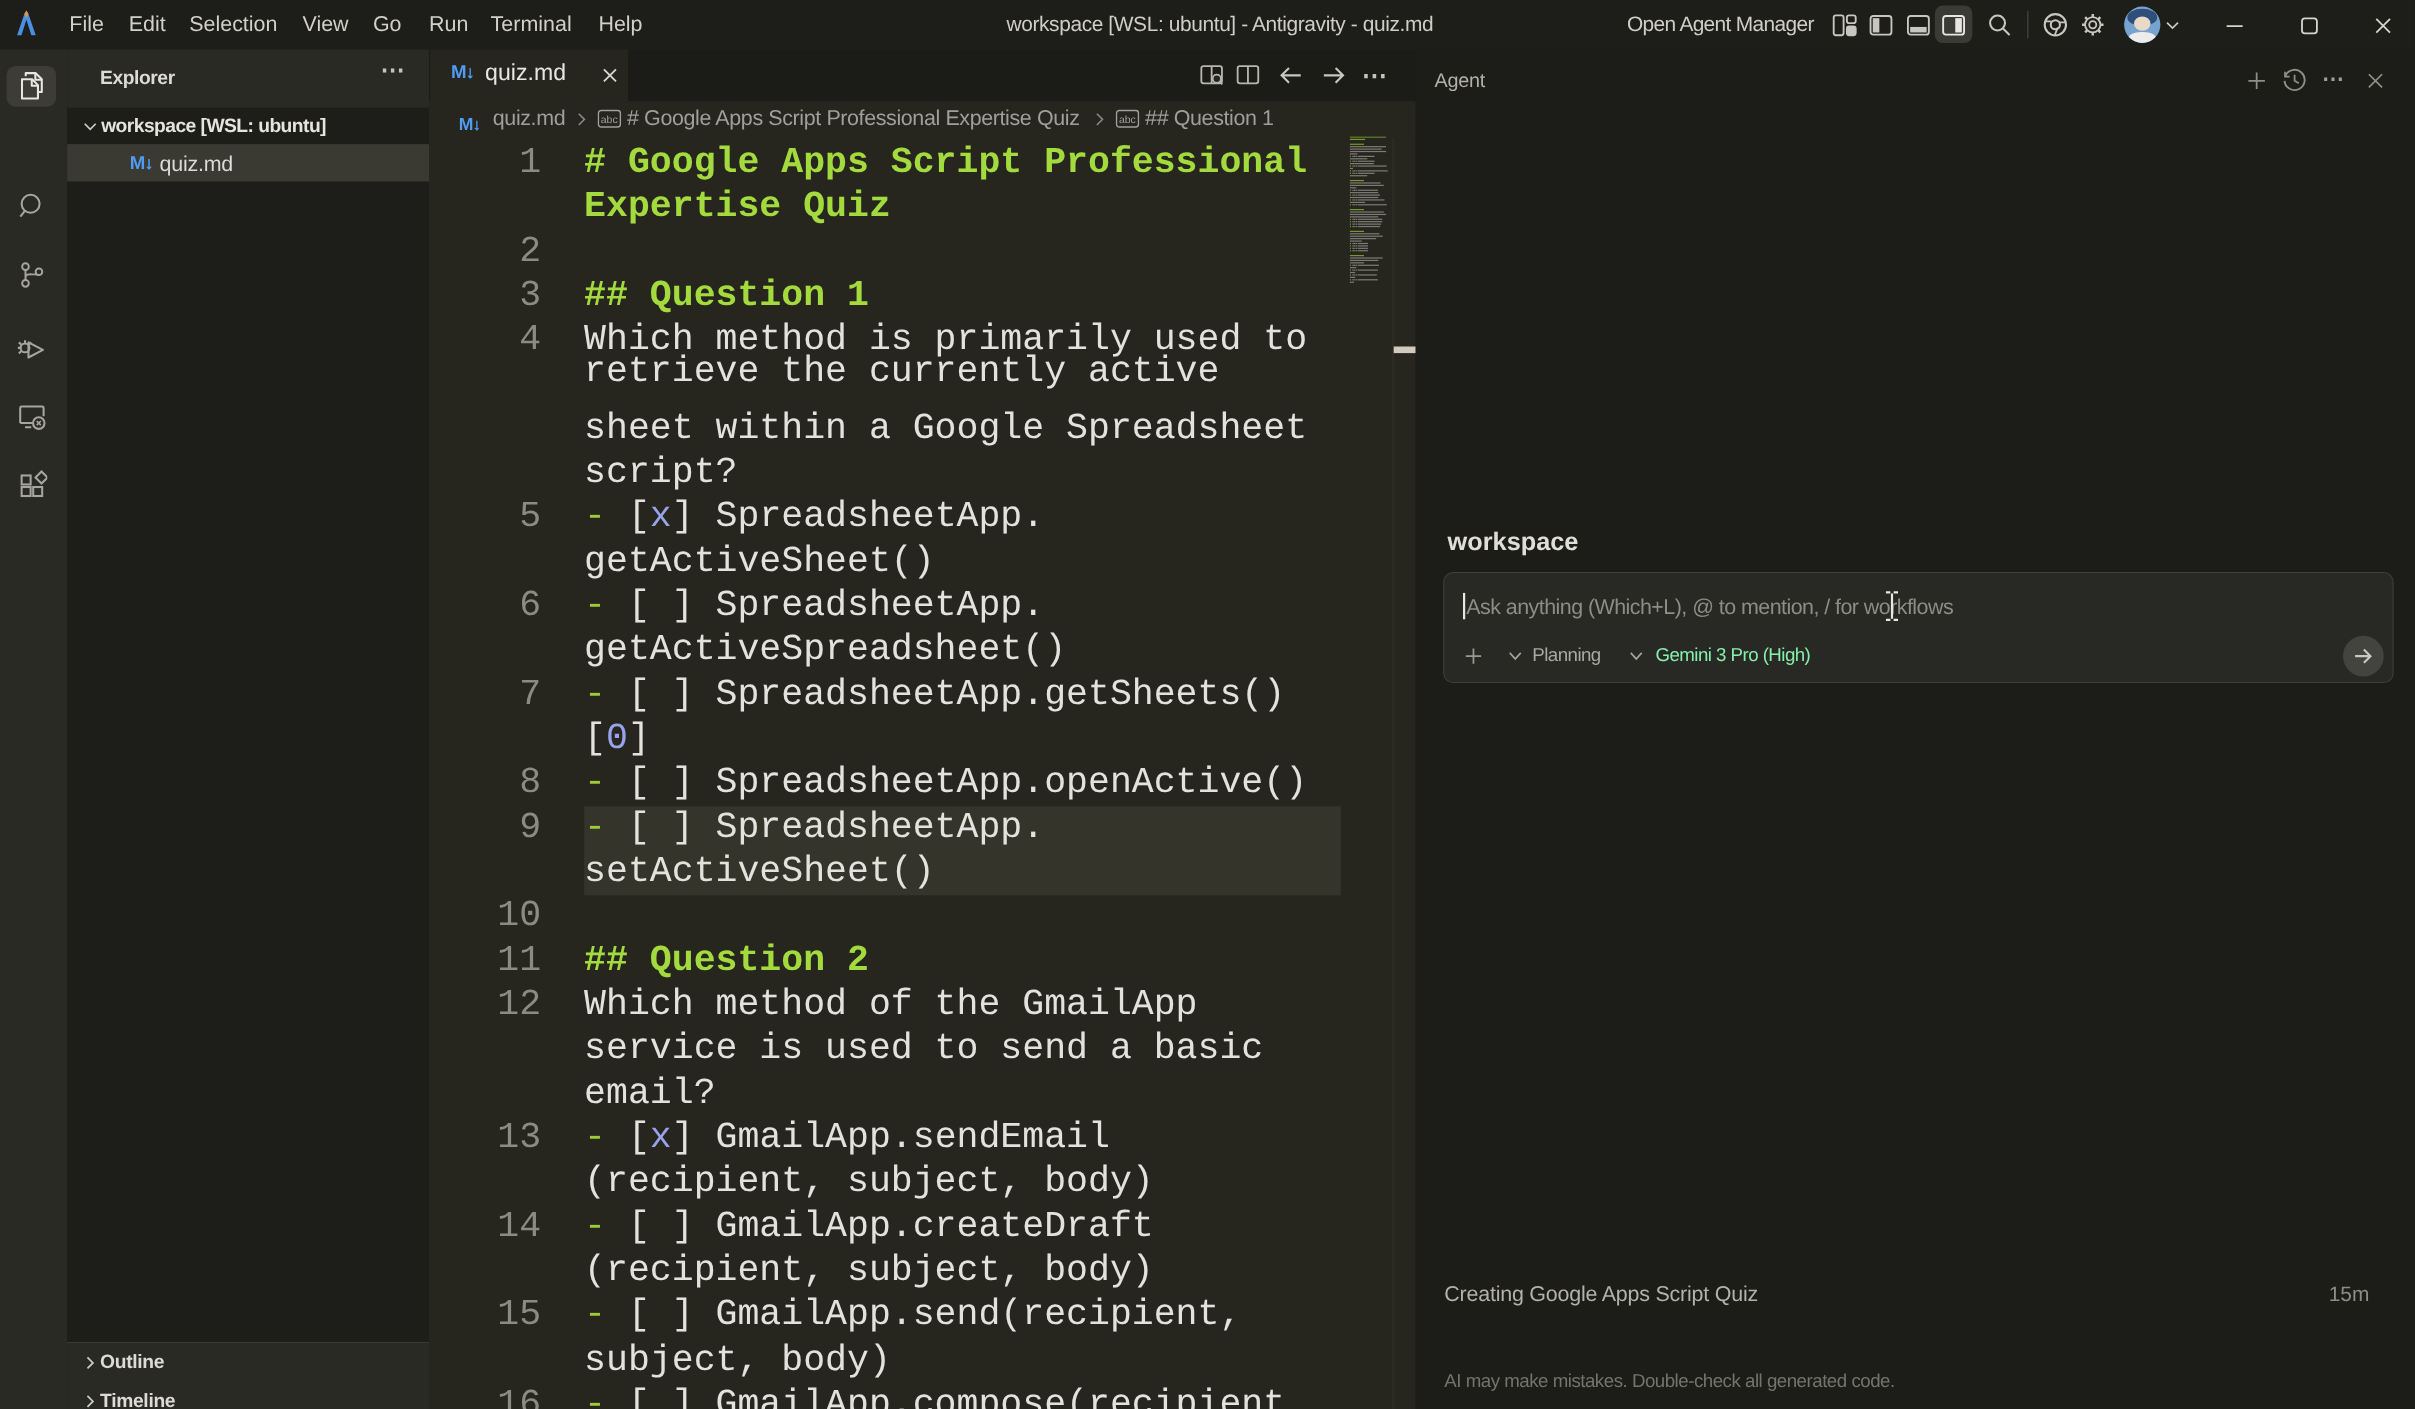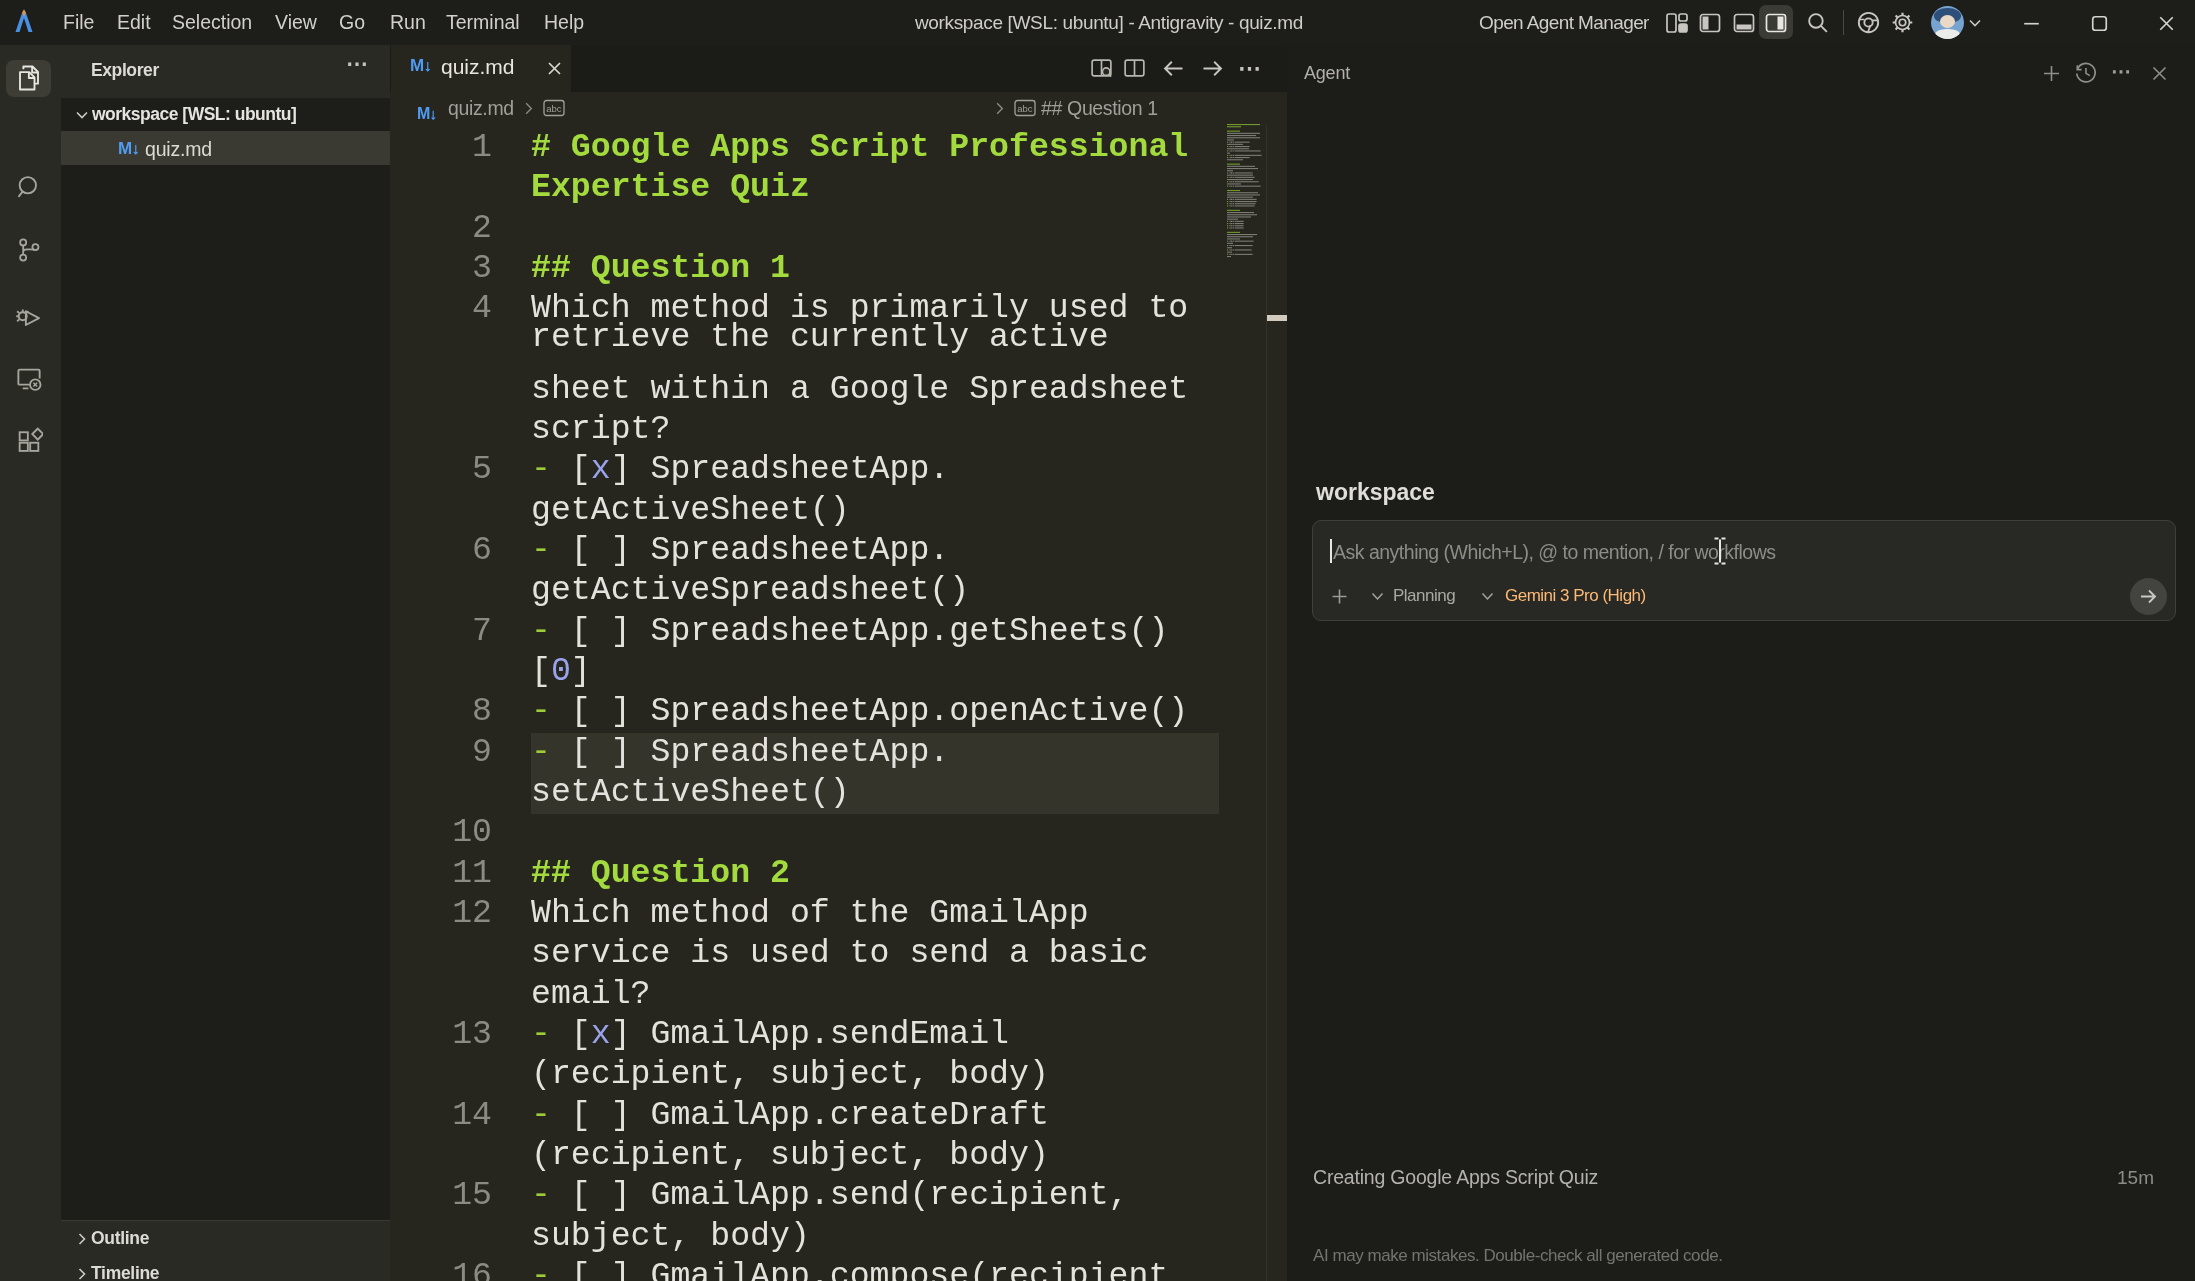--- a/index.html
+++ b/index.html
@@ -193,20 +193,21 @@
     <div id="crumbs">
       <div class="abs mdico" style="left:27px;top:5px;font-size:16px">M<span style="font-size:15px;text-shadow:0.6px 0 0 #4f9cf5">↓</span></div>
       <div class="crumbtxt" style="left:58px">quiz.md</div>
       <svg class="abs" style="left:131px;top:9px" width="15" height="15" viewBox="0 0 16 16" fill="none" stroke="#8a8983" stroke-width="1.5">
           <path d="M5.5 2.5 L11 8 L5.5 13.5"></path>
         </svg>
       <svg class="abs" style="left:153px;top:7px" width="22" height="19" viewBox="0 0 22 19" fill="none" stroke="#a09f99" stroke-width="1.3">
         <rect x="1" y="1.5" width="20" height="15" rx="2.5"></rect>
           <text x="3.2" y="12.5" font-size="9.5" fill="#a09f99" stroke="none" font-family="Liberation Sans">abc</text>
       </svg>
+      <div class="crumbtxt" style="left:180px"># Google Apps Script Professional Expertise Quiz</div>
       <svg class="abs" style="left:602px;top:9px" width="15" height="15" viewBox="0 0 16 16" fill="none" stroke="#8a8983" stroke-width="1.5">
           <path d="M5.5 2.5 L11 8 L5.5 13.5"></path>
         </svg>
       <svg class="abs" style="left:624px;top:7px" width="22" height="19" viewBox="0 0 22 19" fill="none" stroke="#a09f99" stroke-width="1.3">
         <rect x="1" y="1.5" width="20" height="15" rx="2.5"></rect>
           <text x="3.2" y="12.5" font-size="9.5" fill="#a09f99" stroke="none" font-family="Liberation Sans">abc</text>
       </svg>
       <div class="crumbtxt" style="left:651px">## Question 1</div>
     </div>
     <div id="codewrap">
@@ -424,21 +425,21 @@
     <svg class="abs" style="left:44px;top:543px" width="17" height="17" viewBox="0 0 17 17" stroke="#9a9a94" stroke-width="1.6">
         <path d="M8.5 1.5 L8.5 15.5 M1.5 8.5 L15.5 8.5"></path>
       </svg>
     <svg class="abs" style="left:84px;top:546px" width="13" height="11" viewBox="0 0 13 11" fill="none" stroke="#a2a29c" stroke-width="1.5">
         <path d="M1.5 2.5 L6.5 8 L11.5 2.5"></path>
       </svg>
     <div class="agtxt" style="left:106px;top:541px;font-size:17px;letter-spacing:-0.5px;color:#a9a9a2">Planning</div>
     <svg class="abs" style="left:194px;top:546px" width="13" height="11" viewBox="0 0 13 11" fill="none" stroke="#a2a29c" stroke-width="1.5">
         <path d="M1.5 2.5 L6.5 8 L11.5 2.5"></path>
       </svg>
-    <div class="agtxt" style="left:218px;top:541px;font-size:17px;letter-spacing:-0.5px;color:#fdba74">Gemini 3 Pro (High)</div>
+    <div class="agtxt" style="left:218px;top:541px;font-size:17px;letter-spacing:-0.5px;color:#86efac">Gemini 3 Pro (High)</div>
     <div class="abs" style="left:843px;top:533px;width:37px;height:37px;border-radius:50%;background:#434340"></div>
     <svg class="abs" style="left:851px;top:541px" width="21" height="21" viewBox="0 0 21 21" fill="none" stroke="#c9c9c3" stroke-width="1.9">
         <path d="M3 10.5 L17 10.5 M11 4.5 L17 10.5 L11 16.5"></path>
       </svg>
     <div class="agtxt" style="left:26px;top:1121px;font-size:19.5px;letter-spacing:-0.2px;color:#b3b1ab">Creating Google Apps Script Quiz</div>
     <div class="agtxt" style="left:830px;top:1122px;font-size:19px;color:#8d8d87">15m</div>
     <div class="agtxt" style="left:26px;top:1201px;font-size:17px;letter-spacing:-0.45px;color:#74746f">AI may make mistakes. Double-check all generated code.</div>
   </div>
 </div>
 

